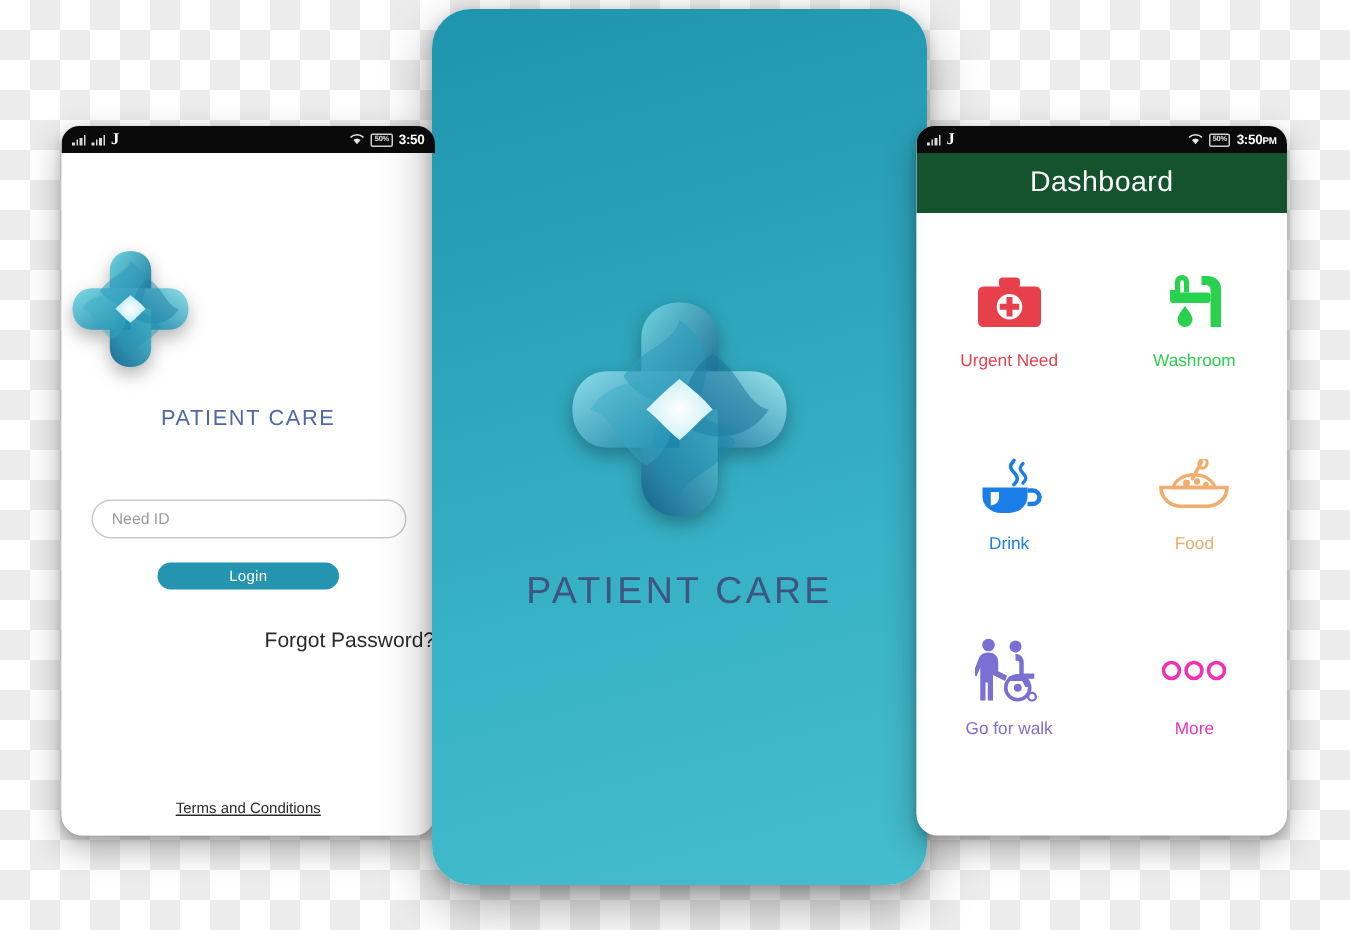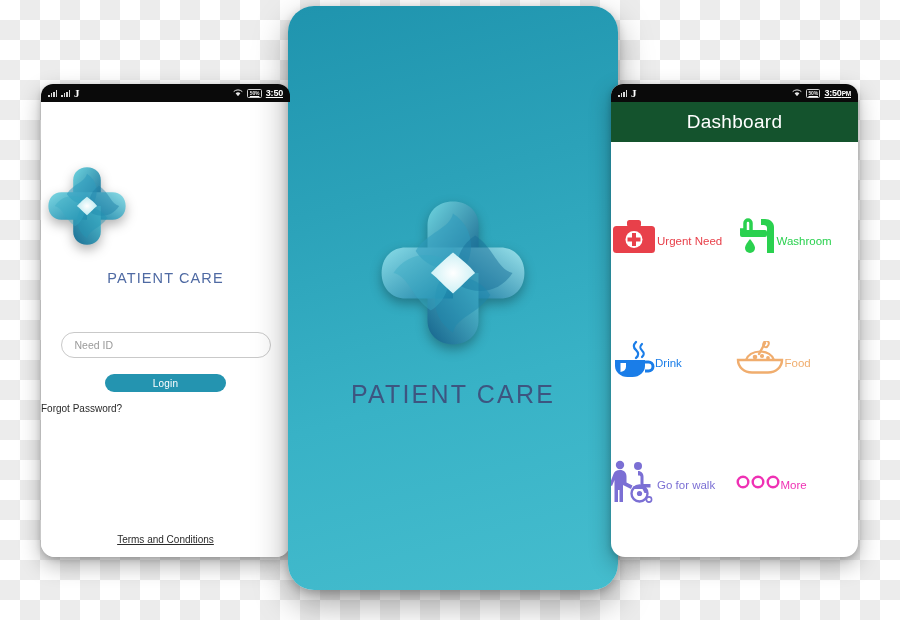--- a/index.html
+++ b/index.html
@@ -16,21 +16,21 @@
 
   
   .phone{position:absolute;background:#fff;overflow:hidden;}
   .statusbar{
     height:18px;background:#0a0a0a;color:#fff;
     display:flex;align-items:center;justify-content:space-between;
     padding:0 7px;font-size:8.5px;font-weight:bold;
     position:relative;z-index:4;
   }
   .sb-left{display:flex;align-items:center;gap:4px;}
-  .sb-right{display:flex;align-items:center;gap:4px;text-decoration:underline;}
+  .sb-right{display:flex;align-items:center;gap:4px;}
   .bars{display:flex;align-items:flex-end;gap:1px;height:8px;}
   .bars i{display:block;width:1.5px;background:#d8d8d8;}
   .bars i:nth-child(1){height:2.5px;}
   .bars i:nth-child(2){height:4px;}
   .bars i:nth-child(3){height:5.5px;}
   .bars i:nth-child(4){height:7px;}
   .carrier{font-size:11px;font-weight:bold;color:#fff;line-height:1;font-family:"Liberation Serif",serif;}
   .batt{
     border:1px solid #cfcfcf;border-radius:1.5px;font-size:5px;
     padding:0 1.5px;line-height:7px;color:#e6e6e6;letter-spacing:-.2px;
@@ -57,21 +57,21 @@
     font-size:10.5px;color:#9a9a9a;
   }
   #field-userid{margin-top:46px;}
   .login-btn{
     display:block;width:121px;height:18px;margin:6px auto 0;
     background:#2494b0;border:none;border-radius:9px;
     color:#fff;font-size:10px;font-family:"Liberation Sans",sans-serif;
     cursor:pointer;letter-spacing:.2px;
   }
   .forgot{
-    text-align:left;margin-top:11px;font-size:10px;color:#2a2a2a;cursor:pointer;
+    text-align:right;margin-top:25px;font-size:14px;color:#2a2a2a;cursor:pointer;
   }
   .terms{
     position:absolute;bottom:12px;left:0;right:0;text-align:center;
     font-size:10px;color:#2a2a2a;text-decoration:underline;cursor:pointer;
   }
 
   
   #phone-splash{
     left:288px;top:6px;width:330px;height:584px;
     border-radius:26px;
@@ -93,21 +93,21 @@
   .dash-header{
     height:40px;background:#14532d;display:flex;align-items:center;justify-content:center;text-align:center;
   }
   .dash-title{color:#fff;font-size:19px;letter-spacing:.3px;}
   .dash-grid{
     height:401px;background:#fff;padding:34px 0 0;
     display:grid;grid-template-columns:1fr 1fr;grid-template-rows:1fr 1fr 1fr;
     box-sizing:border-box;
   }
   .tile{
-    display:flex;align-items:center;justify-content:flex-start;
+    display:flex;flex-direction:column;align-items:center;justify-content:flex-start;
     cursor:pointer;
   }
   .tile .glyph{height:52px;display:flex;align-items:center;justify-content:center;}
   .tile .lbl{margin-top:7px;font-size:11.5px;}
 
   .logo-shadow{filter:drop-shadow(0 5px 6px rgba(0,0,0,.30));}
 </style>
 </head>
 <body>
 

